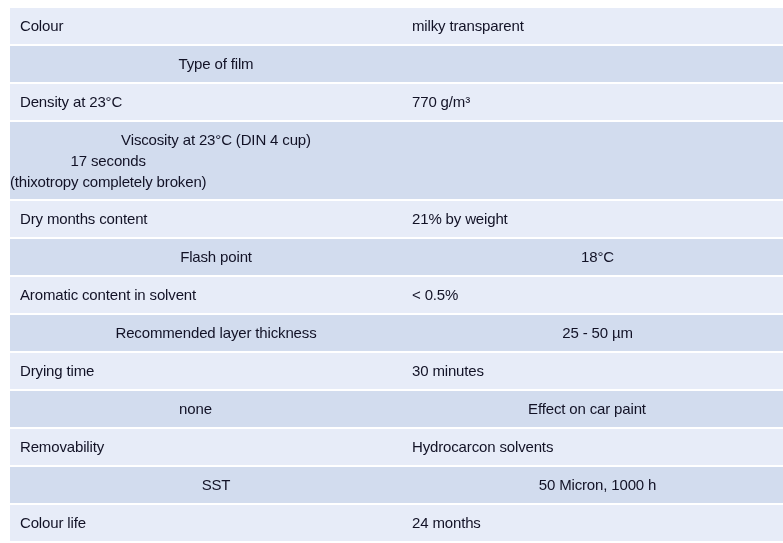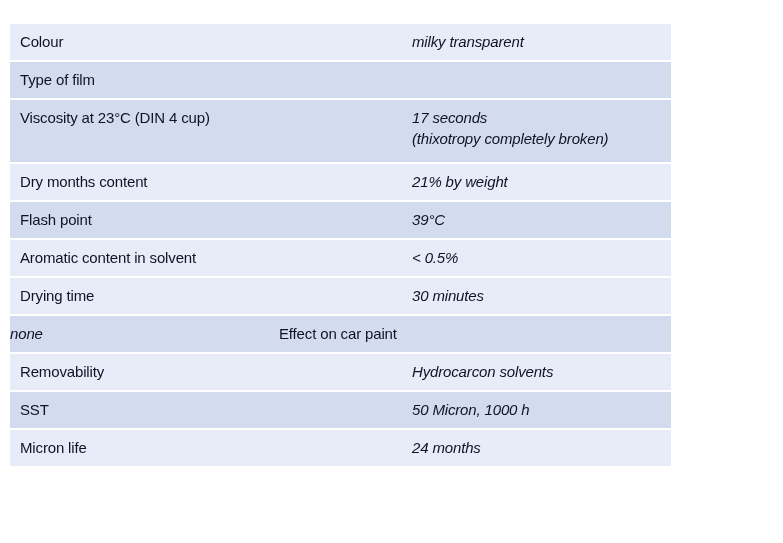--- a/index.html
+++ b/index.html
@@ -18,87 +18,98 @@
     overflow: hidden;
   }
   .page {
     position: relative;
     width: 783px;
     height: 543px;
   }
   .spec-table {
     position: absolute;
     left: 10px;
-    top: 24px;
-    width: 661px;
+    top: 8px;
+    width: 773px;
   }
   .row {
     display: flex;
     align-items: flex-start;
     min-height: 36px;
     margin-bottom: 2px;
     padding-top: 7px;
     padding-bottom: 7px;
   }
   .row.light { background: var(--row-light); }
-  .row.dark  { background: var(--row-dark); }
-  .row.tall  { min-height: 62px; }
+  .row.dark  { background: var(--row-dark); text-align: center; }
+  .row.tall  { min-height: 62px; flex-direction: column; }
   .cell {
     font-size: 15px;
     line-height: 21px;
     letter-spacing: -0.15px;
   }
   .cell.label {
     width: 402px;
     padding-left: 10px;
     flex-shrink: 0;
   }
   .cell.value {
     flex: 1;
     padding-right: 0;
-    font-style: italic;
   }
 </style>
 </head>
 <body>
 
 <div class="page">
   <div class="spec-table" id="spec-table">
       <div class="row light">
         <div class="cell label">Colour</div>
         <div class="cell value">
           <div>milky transparent</div>
         </div>
       </div>
       <div class="row dark">
         <div class="cell label">Type of film</div>
+      </div>
+      <div class="row light">
+        <div class="cell label">Density at 23°C</div>
+        <div class="cell value">
+          <div>770 g/m³</div>
+        </div>
       </div>
       <div class="row dark tall">
         <div class="cell label">Viscosity at 23°C (DIN 4 cup)</div>
         <div class="cell value">
           <div>17 seconds</div>
           <div>(thixotropy completely broken)</div>
         </div>
       </div>
       <div class="row light">
         <div class="cell label">Dry months content</div>
         <div class="cell value">
           <div>21% by weight</div>
         </div>
       </div>
       <div class="row dark">
         <div class="cell label">Flash point</div>
         <div class="cell value">
-          <div>39°C</div>
+          <div>18°C</div>
         </div>
       </div>
       <div class="row light">
         <div class="cell label">Aromatic content in solvent</div>
         <div class="cell value">
           <div>&lt; 0.5%</div>
+        </div>
+      </div>
+      <div class="row dark">
+        <div class="cell label">Recommended layer thickness</div>
+        <div class="cell value">
+          <div>25 - 50 µm</div>
         </div>
       </div>
       <div class="row light">
         <div class="cell label">Drying time</div>
         <div class="cell value">
           <div>30 minutes</div>
         </div>
       </div>
       <div class="row dark">
         <div class="cell value">
@@ -112,19 +123,19 @@
           <div>Hydrocarcon solvents</div>
         </div>
       </div>
       <div class="row dark">
         <div class="cell label">SST</div>
         <div class="cell value">
           <div>50 Micron, 1000 h</div>
         </div>
       </div>
       <div class="row light">
-        <div class="cell label">Micron life</div>
+        <div class="cell label">Colour life</div>
         <div class="cell value">
           <div>24 months</div>
         </div>
       </div>
     </div>
 </div>
 
 </body></html>

